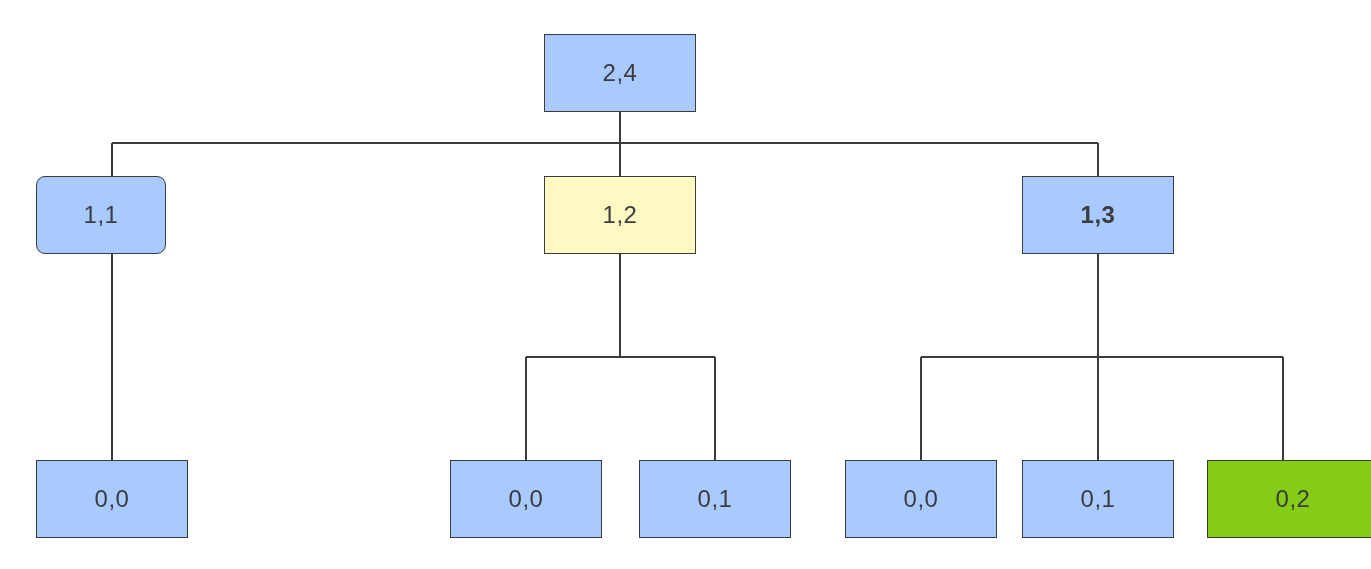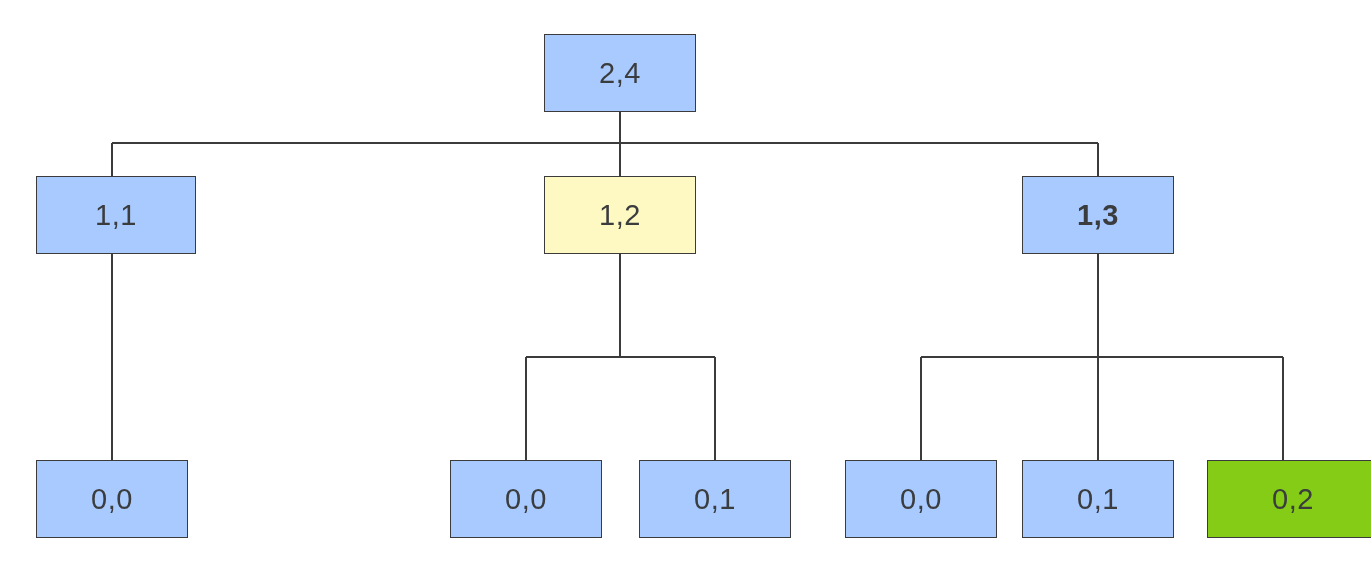--- a/index.html
+++ b/index.html
@@ -26,21 +26,21 @@
   }
   .node {
     position: absolute;
     box-sizing: border-box;
     background: #a9caff;
     border: 1px solid #3b3b3b;
     display: flex;
     align-items: center;
     justify-content: center;
     color: #3a3c3e;
-    font-size: 29px;
+    font-size: 24px;
     line-height: 1;
     letter-spacing: 0.5px;
     font-family: "Liberation Sans", sans-serif;
   }
   .node-label {
     user-select: none;
   }
 </style>
 </head>
 <body>
@@ -60,21 +60,21 @@
       <path d="M 1098 254 L 1098 357" stroke="#3b3b3b" stroke-width="2" fill="none" shape-rendering="crispEdges"></path>
       <path d="M 921 357 L 1283 357" stroke="#3b3b3b" stroke-width="2" fill="none" shape-rendering="crispEdges"></path>
       <path d="M 921 357 L 921 460" stroke="#3b3b3b" stroke-width="2" fill="none" shape-rendering="crispEdges"></path>
       <path d="M 1098 357 L 1098 460" stroke="#3b3b3b" stroke-width="2" fill="none" shape-rendering="crispEdges"></path>
       <path d="M 1283 357 L 1283 460" stroke="#3b3b3b" stroke-width="2" fill="none" shape-rendering="crispEdges"></path>
     </svg>
   <div id="nodes">
       <div class="node" style="left: 544px; top: 34px; width: 152px; height: 78px; background: rgb(169, 202, 255); border-color: rgb(59, 59, 59); color: rgb(58, 60, 62);">
         <span class="node-label">2,4</span>
       </div>
-      <div class="node" style="left: 36px; top: 176px; width: 160px; height: 78px; background: rgb(169, 202, 255); border-color: rgb(59, 59, 59); color: rgb(58, 60, 62);">
+      <div class="node" style="left: 36px; top: 176px; width: 130px; height: 78px; background: rgb(169, 202, 255); border-color: rgb(59, 59, 59); color: rgb(58, 60, 62); border-radius: 9px;">
         <span class="node-label">1,1</span>
       </div>
       <div class="node" style="left: 544px; top: 176px; width: 152px; height: 78px; background: #fef9c3; border-color: rgb(59, 59, 59); color: rgb(58, 60, 62);">
         <span class="node-label">1,2</span>
       </div>
       <div class="node" style="left: 1022px; top: 176px; width: 152px; height: 78px; background: rgb(169, 202, 255); border-color: rgb(59, 59, 59); color: rgb(58, 60, 62); font-weight: bold;">
         <span class="node-label">1,3</span>
       </div>
       <div class="node" style="left: 36px; top: 460px; width: 152px; height: 78px; background: rgb(169, 202, 255); border-color: rgb(59, 59, 59); color: rgb(58, 60, 62);">
         <span class="node-label">0,0</span>

